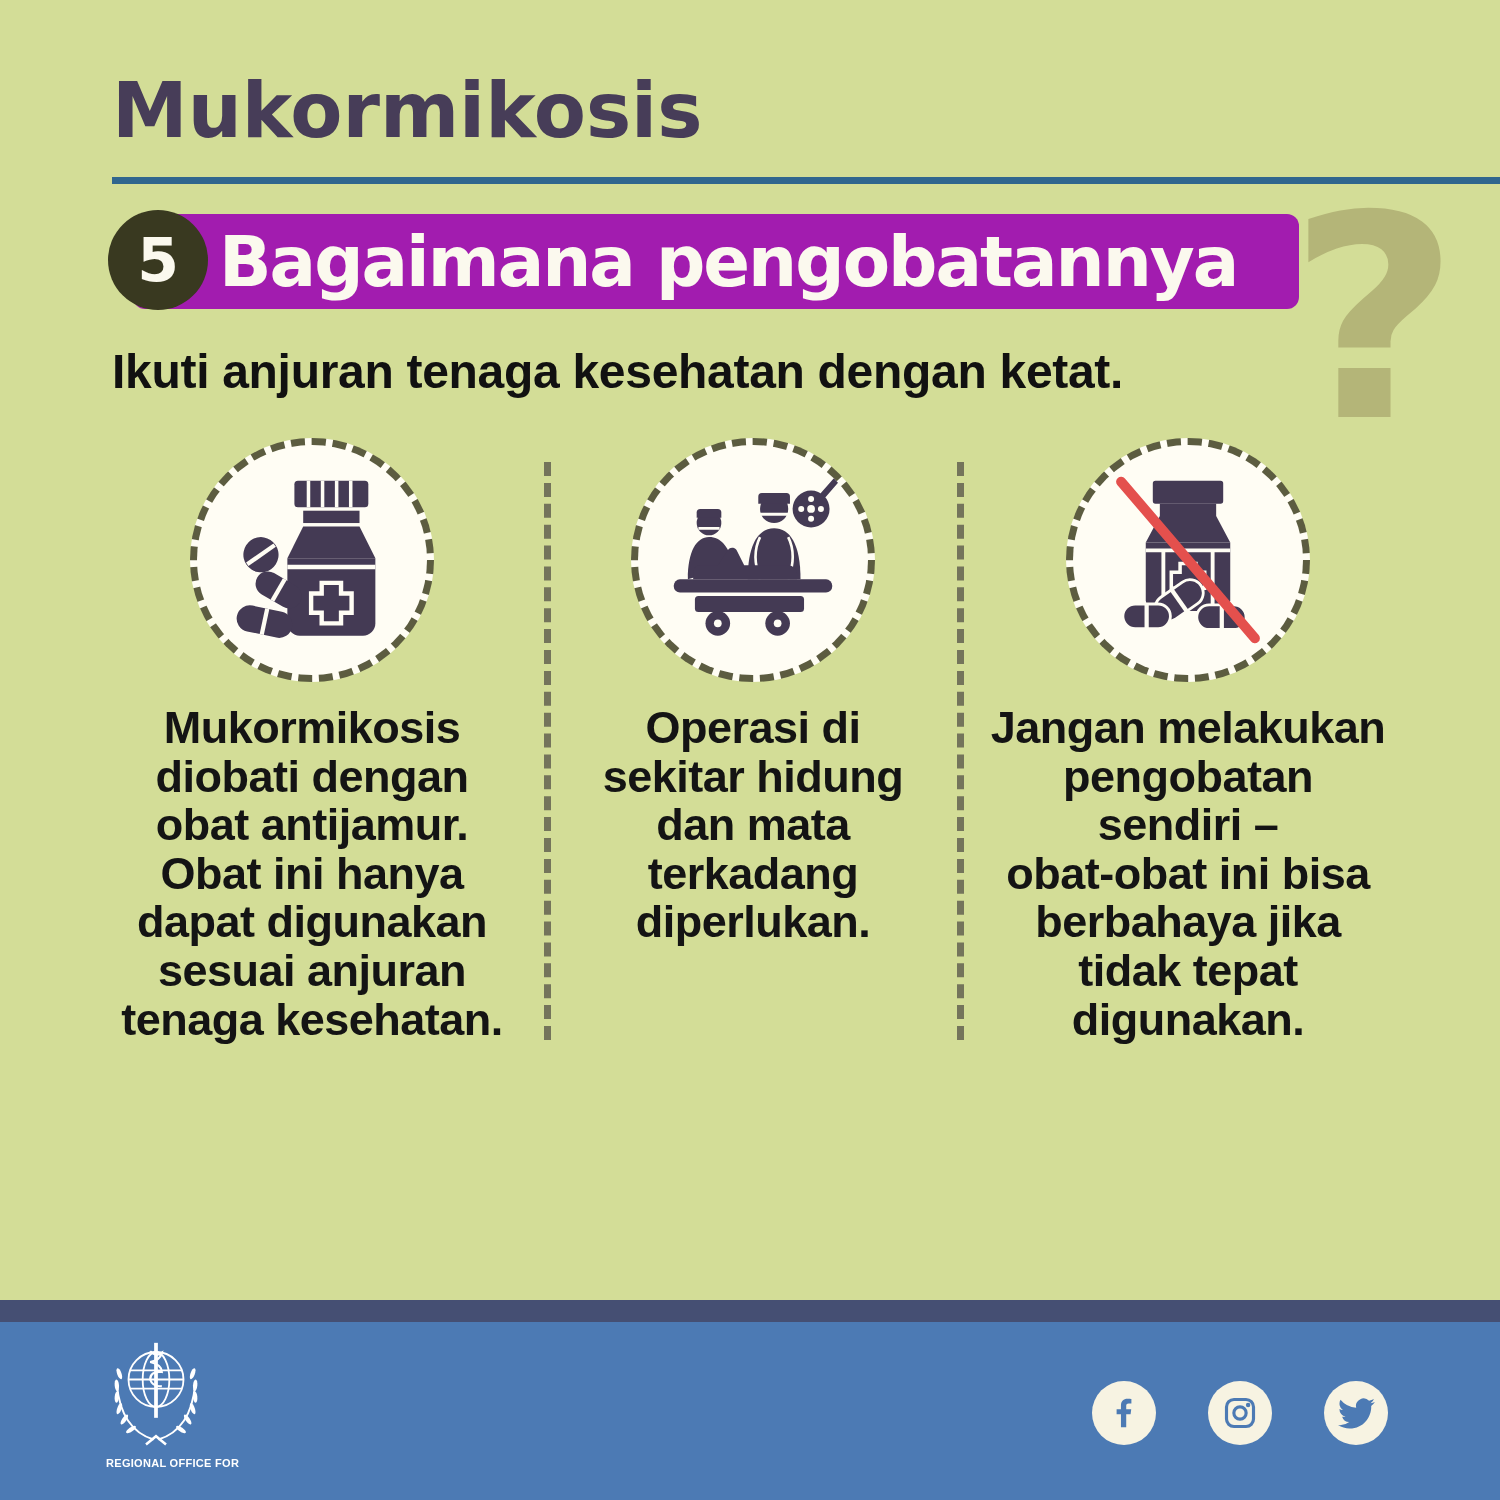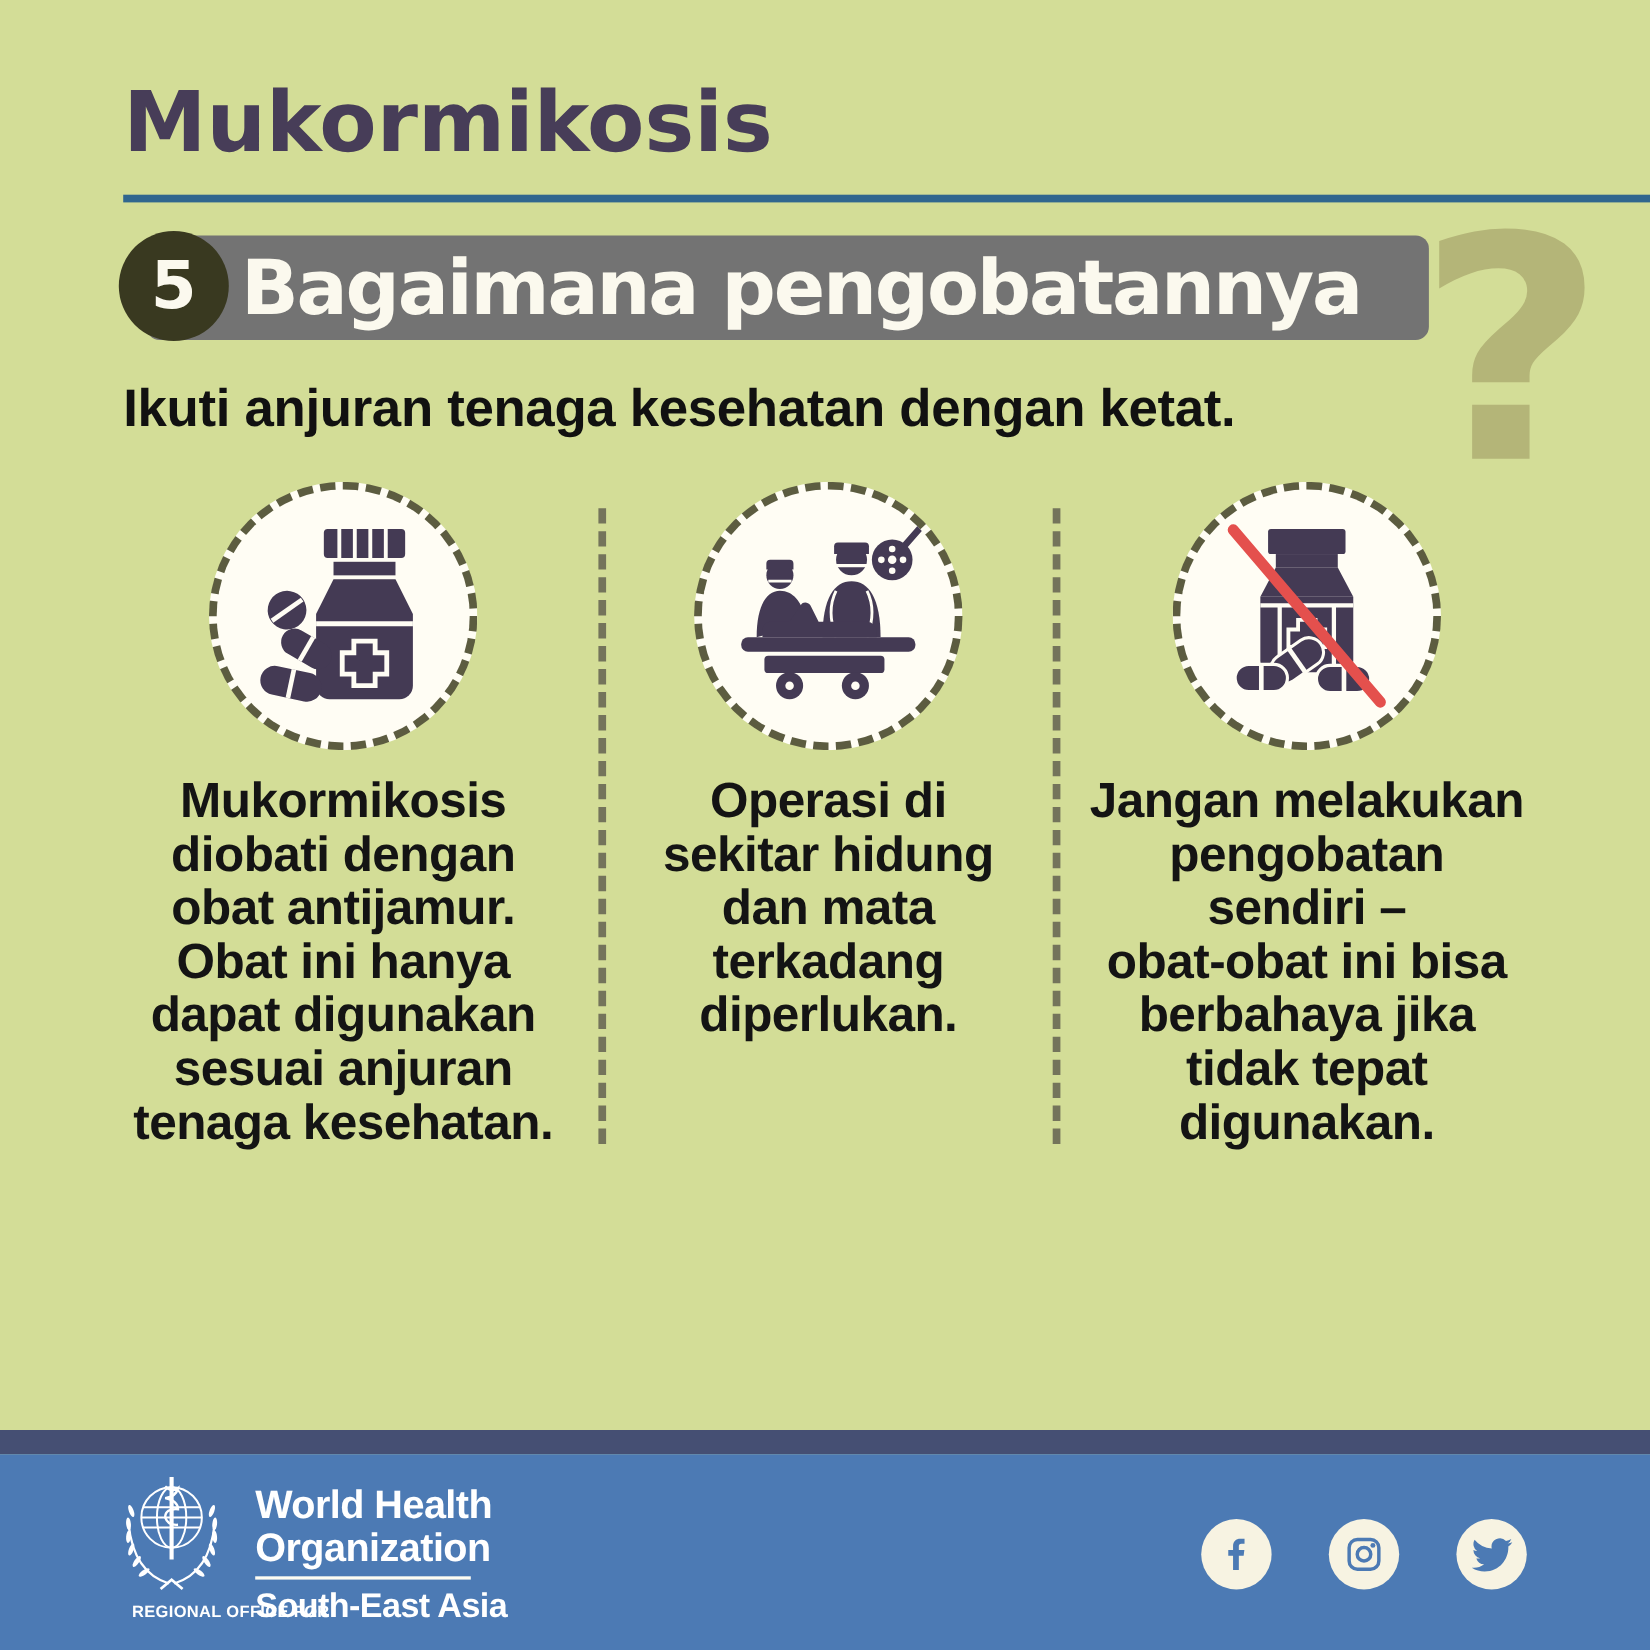--- a/index.html
+++ b/index.html
@@ -6,21 +6,21 @@
   .page{position:relative;width:1500px;height:1500px;background:#d3dd97;
         font-family:"Liberation Sans",sans-serif;overflow:hidden;}
 
   .title{position:absolute;left:112px;top:66px;font-family:"DejaVu Sans",sans-serif;
          font-weight:700;font-size:76px;color:#473d58;letter-spacing:0px;}
   .title-rule{position:absolute;left:112px;right:0;top:177px;height:7px;background:#30668e;}
 
   .qmark{position:absolute;left:1288px;top:196px;width:170px;font-family:"DejaVu Sans",sans-serif;
          font-weight:700;font-size:282px;line-height:0.88;color:#b4b578;transform:scaleX(1.05);
          transform-origin:left top;}
-  .heading-bar{position:absolute;left:133px;top:214px;width:1166px;height:95px;background:#737373;
+  .heading-bar{position:absolute;left:133px;top:214px;width:1166px;height:95px;background:#a21caf;
          border-radius:12px;display:flex;align-items:center;padding-left:86px;box-sizing:border-box;}
   .heading-text{font-family:"DejaVu Sans",sans-serif;font-weight:700;font-size:69px;
          color:#fbf9ee;letter-spacing:-2px;white-space:nowrap;}
   .num-badge{position:absolute;left:108px;top:210px;width:100px;height:100px;border-radius:50%;
          background:#393920;display:flex;align-items:center;justify-content:center;}
   .num-badge span{font-family:"DejaVu Sans",sans-serif;font-weight:700;font-size:60px;color:#fbf9ee;}
 
   .subtitle{position:absolute;left:112px;top:344px;font-size:48px;font-weight:700;color:#111;
          letter-spacing:-0.3px;}
 
@@ -33,21 +33,21 @@
          background:#fffdf4;margin:0 auto;display:flex;align-items:center;justify-content:center;
          box-sizing:border-box;position:relative;overflow:hidden;}
   .col-text{margin-top:22px;font-size:45px;font-weight:700;line-height:1.08;color:#141414;
          letter-spacing:-0.5px;white-space:nowrap;}
   .slash{position:absolute;left:calc(50% - 108px);top:calc(50% - 5px);width:216px;height:10px;
          background:#e4504d;border-radius:5px;transform:rotate(49.5deg);}
 
   .footer-strip{position:absolute;left:0;top:1300px;width:1500px;height:22px;background:#454f73;}
   .footer{position:absolute;left:0;top:1322px;width:1500px;height:178px;background:#4c7ab4;}
   .emblem{position:absolute;left:106px;top:1336px;}
-  .office{position:absolute;left:120px;top:1457px;font-size:15px;font-weight:700;color:#fff;
+  .office{position:absolute;left:106px;top:1457px;font-size:11px;font-weight:700;color:#fff;
          letter-spacing:0.3px;}
   .who-text{position:absolute;left:232px;top:1348px;color:#fff;}
   .who-name{font-size:36px;font-weight:700;line-height:1.09;letter-spacing:-0.5px;}
   .who-rule{width:196px;height:3px;background:#fdfcf2;margin:7px 0 6px 0;}
   .who-region{font-size:31px;font-weight:700;letter-spacing:-0.5px;}
   .social-circle{position:absolute;top:1381px;width:64px;height:64px;border-radius:50%;
          background:#f7f3e2;display:flex;align-items:center;justify-content:center;cursor:pointer;}
   #social-fb{left:1092px;} #social-ig{left:1208px;} #social-tw{left:1324px;}
 </style>
 </head>
@@ -204,26 +204,20 @@
         <ellipse rx="7" ry="2.6" transform="translate(98 100) rotate(55)"></ellipse>
         <ellipse rx="7" ry="2.6" transform="translate(104 87) rotate(70)"></ellipse>
         <ellipse rx="7" ry="2.6" transform="translate(107 73) rotate(85)"></ellipse>
         <ellipse rx="7" ry="2.6" transform="translate(107 59) rotate(95)"></ellipse>
         <ellipse rx="7" ry="2.6" transform="translate(104 45) rotate(110)"></ellipse>
       </g>
       <path d="M48 130 L60 120 L72 130" stroke="#ffffff" stroke-width="3" fill="none"></path>
     </svg>
   </div>
   <div class="office">REGIONAL OFFICE FOR</div>
-  <div class="who-text">
-    <div class="who-name">World Health</div>
-    <div class="who-name">Organization</div>
-    <div class="who-rule"></div>
-    <div class="who-region">South-East Asia</div>
-  </div>
 
   <div class="social-circle" id="social-fb">
     <svg viewBox="0 0 24 24" width="38" height="38">
       <path fill="#4c7ab4" d="M13.4 21v-8.2h2.76l.41-3.2H13.4V7.55c0-.93.26-1.56 1.59-1.56h1.68V3.13C16.39 3.09 15.39 3 14.2 3c-2.44 0-4.12 1.49-4.12 4.23v2.36H7.33v3.2h2.75V21h3.32z"></path>
     </svg>
   </div>
   <div class="social-circle" id="social-ig">
     <svg viewBox="0 0 24 24" width="36" height="36">
       <g fill="none" stroke="#4c7ab4" stroke-width="2.1">
         <rect x="3" y="3" width="18" height="18" rx="5"></rect>

